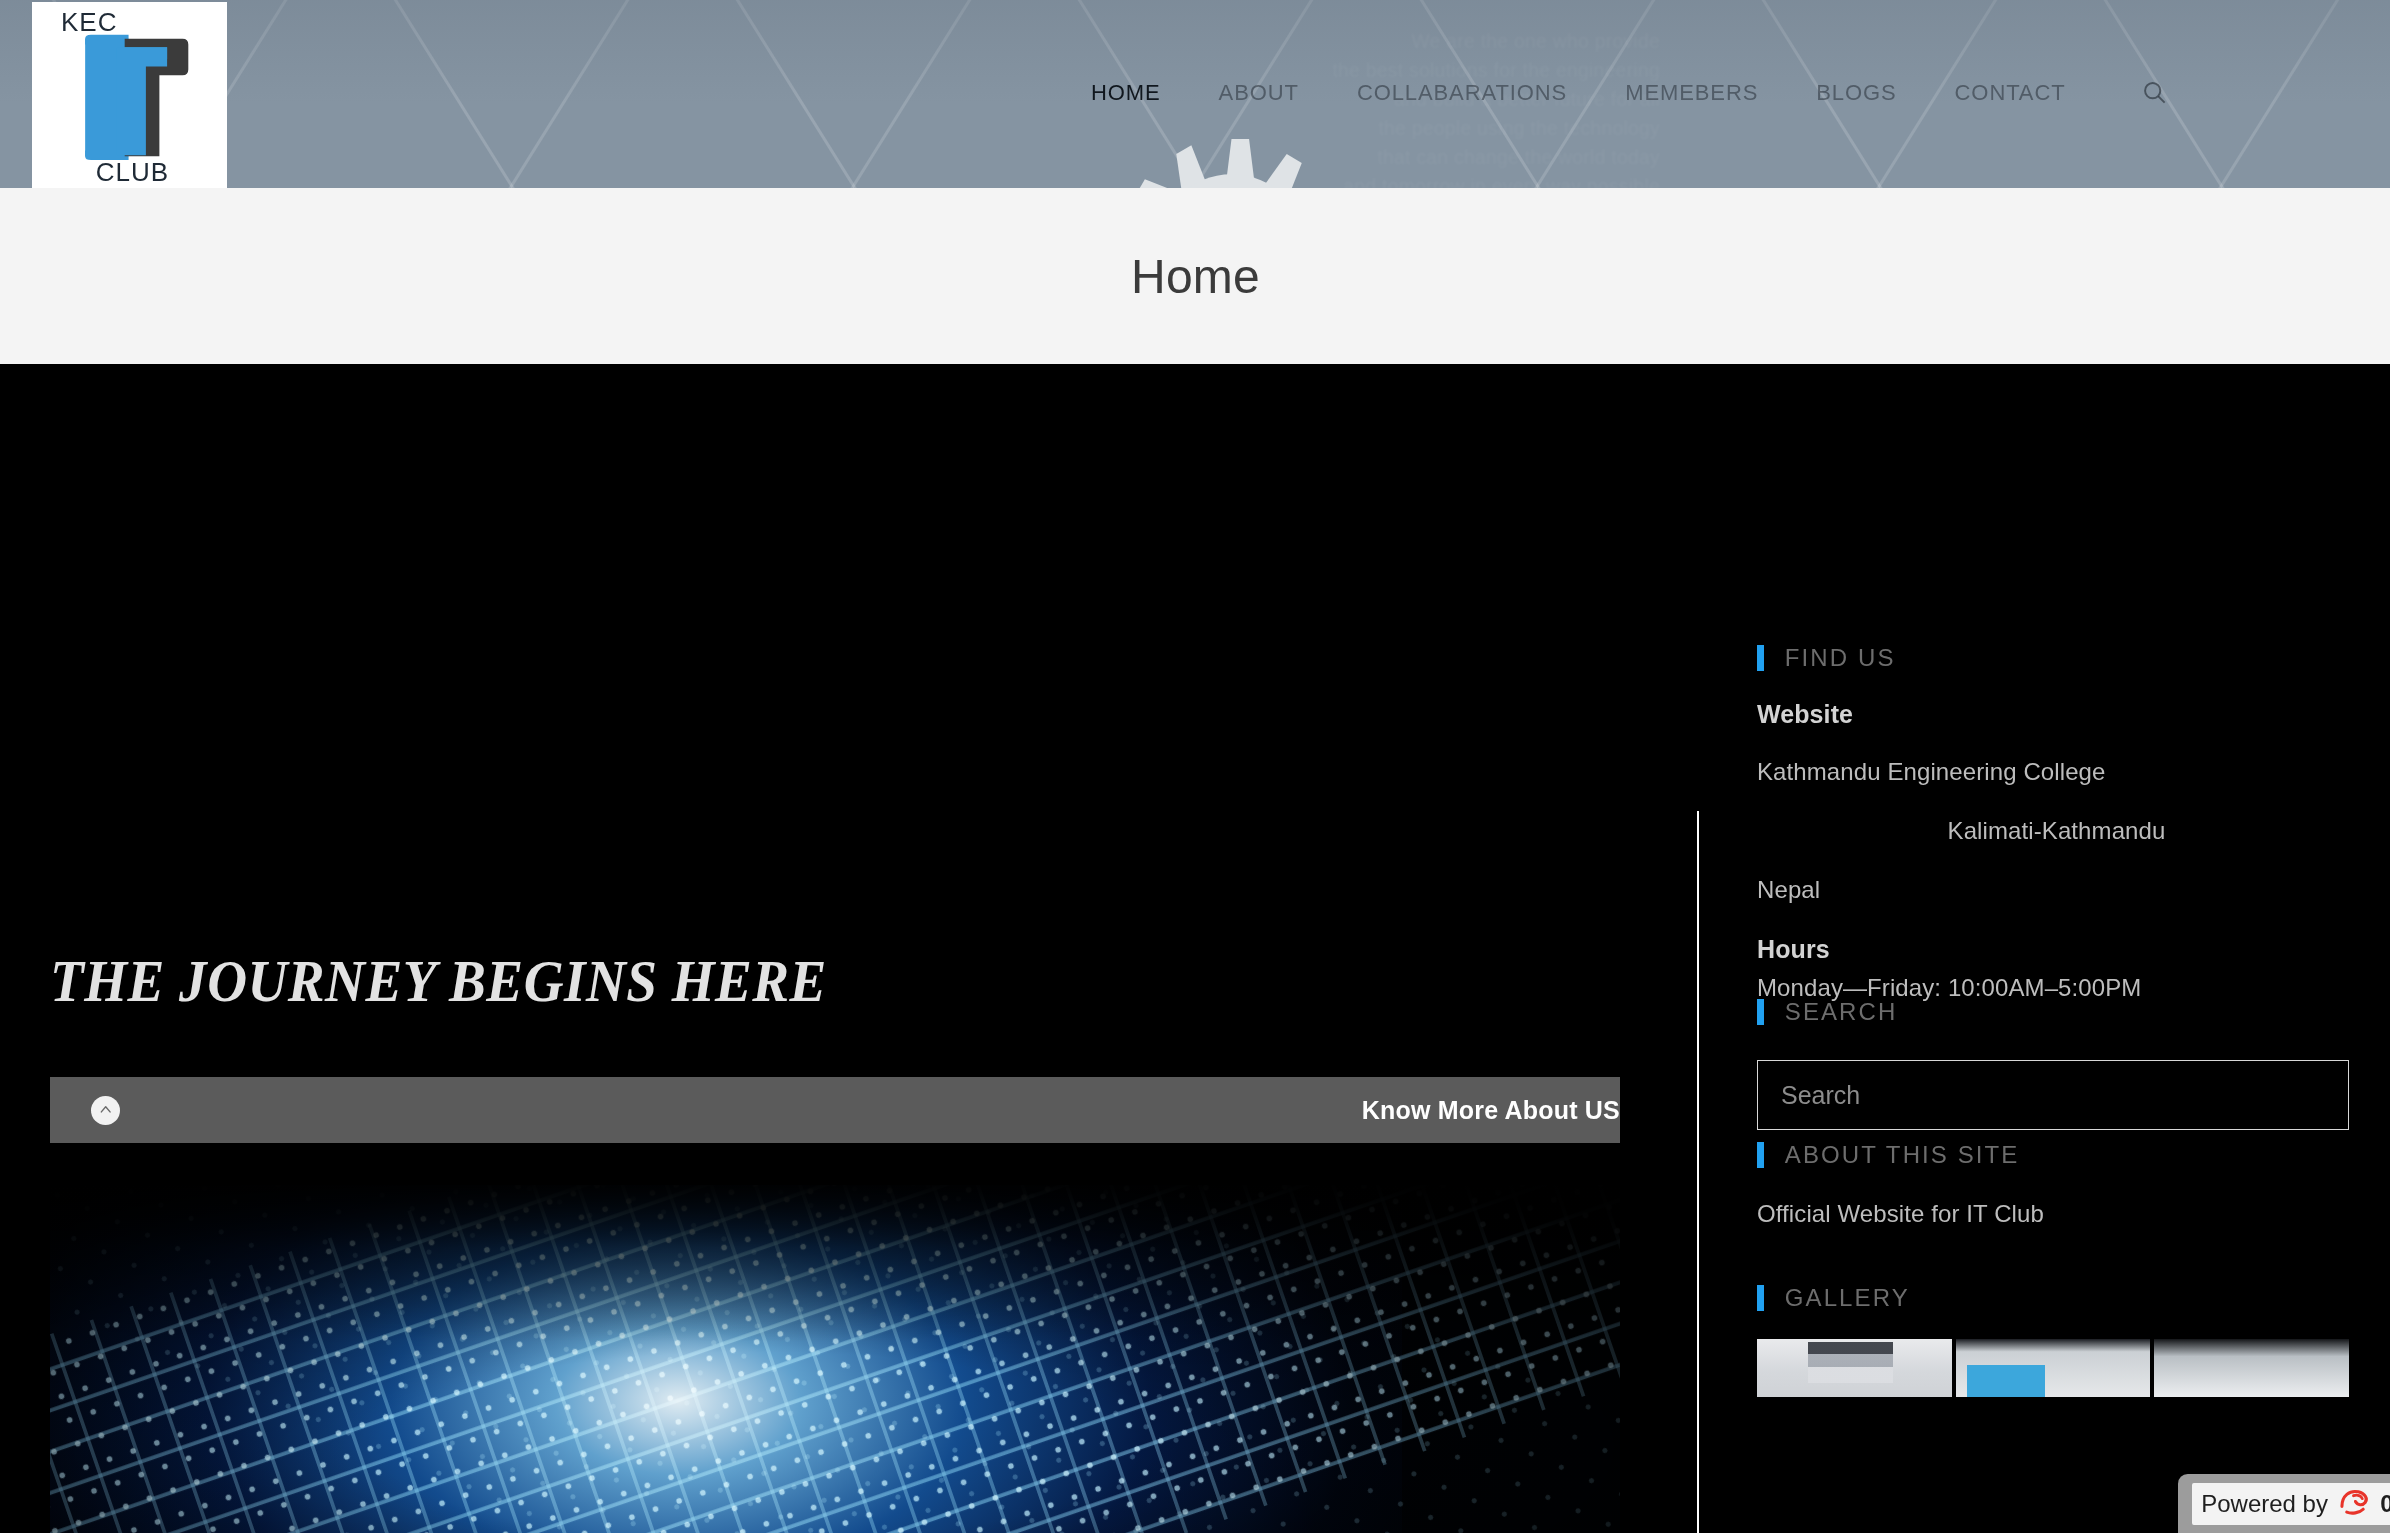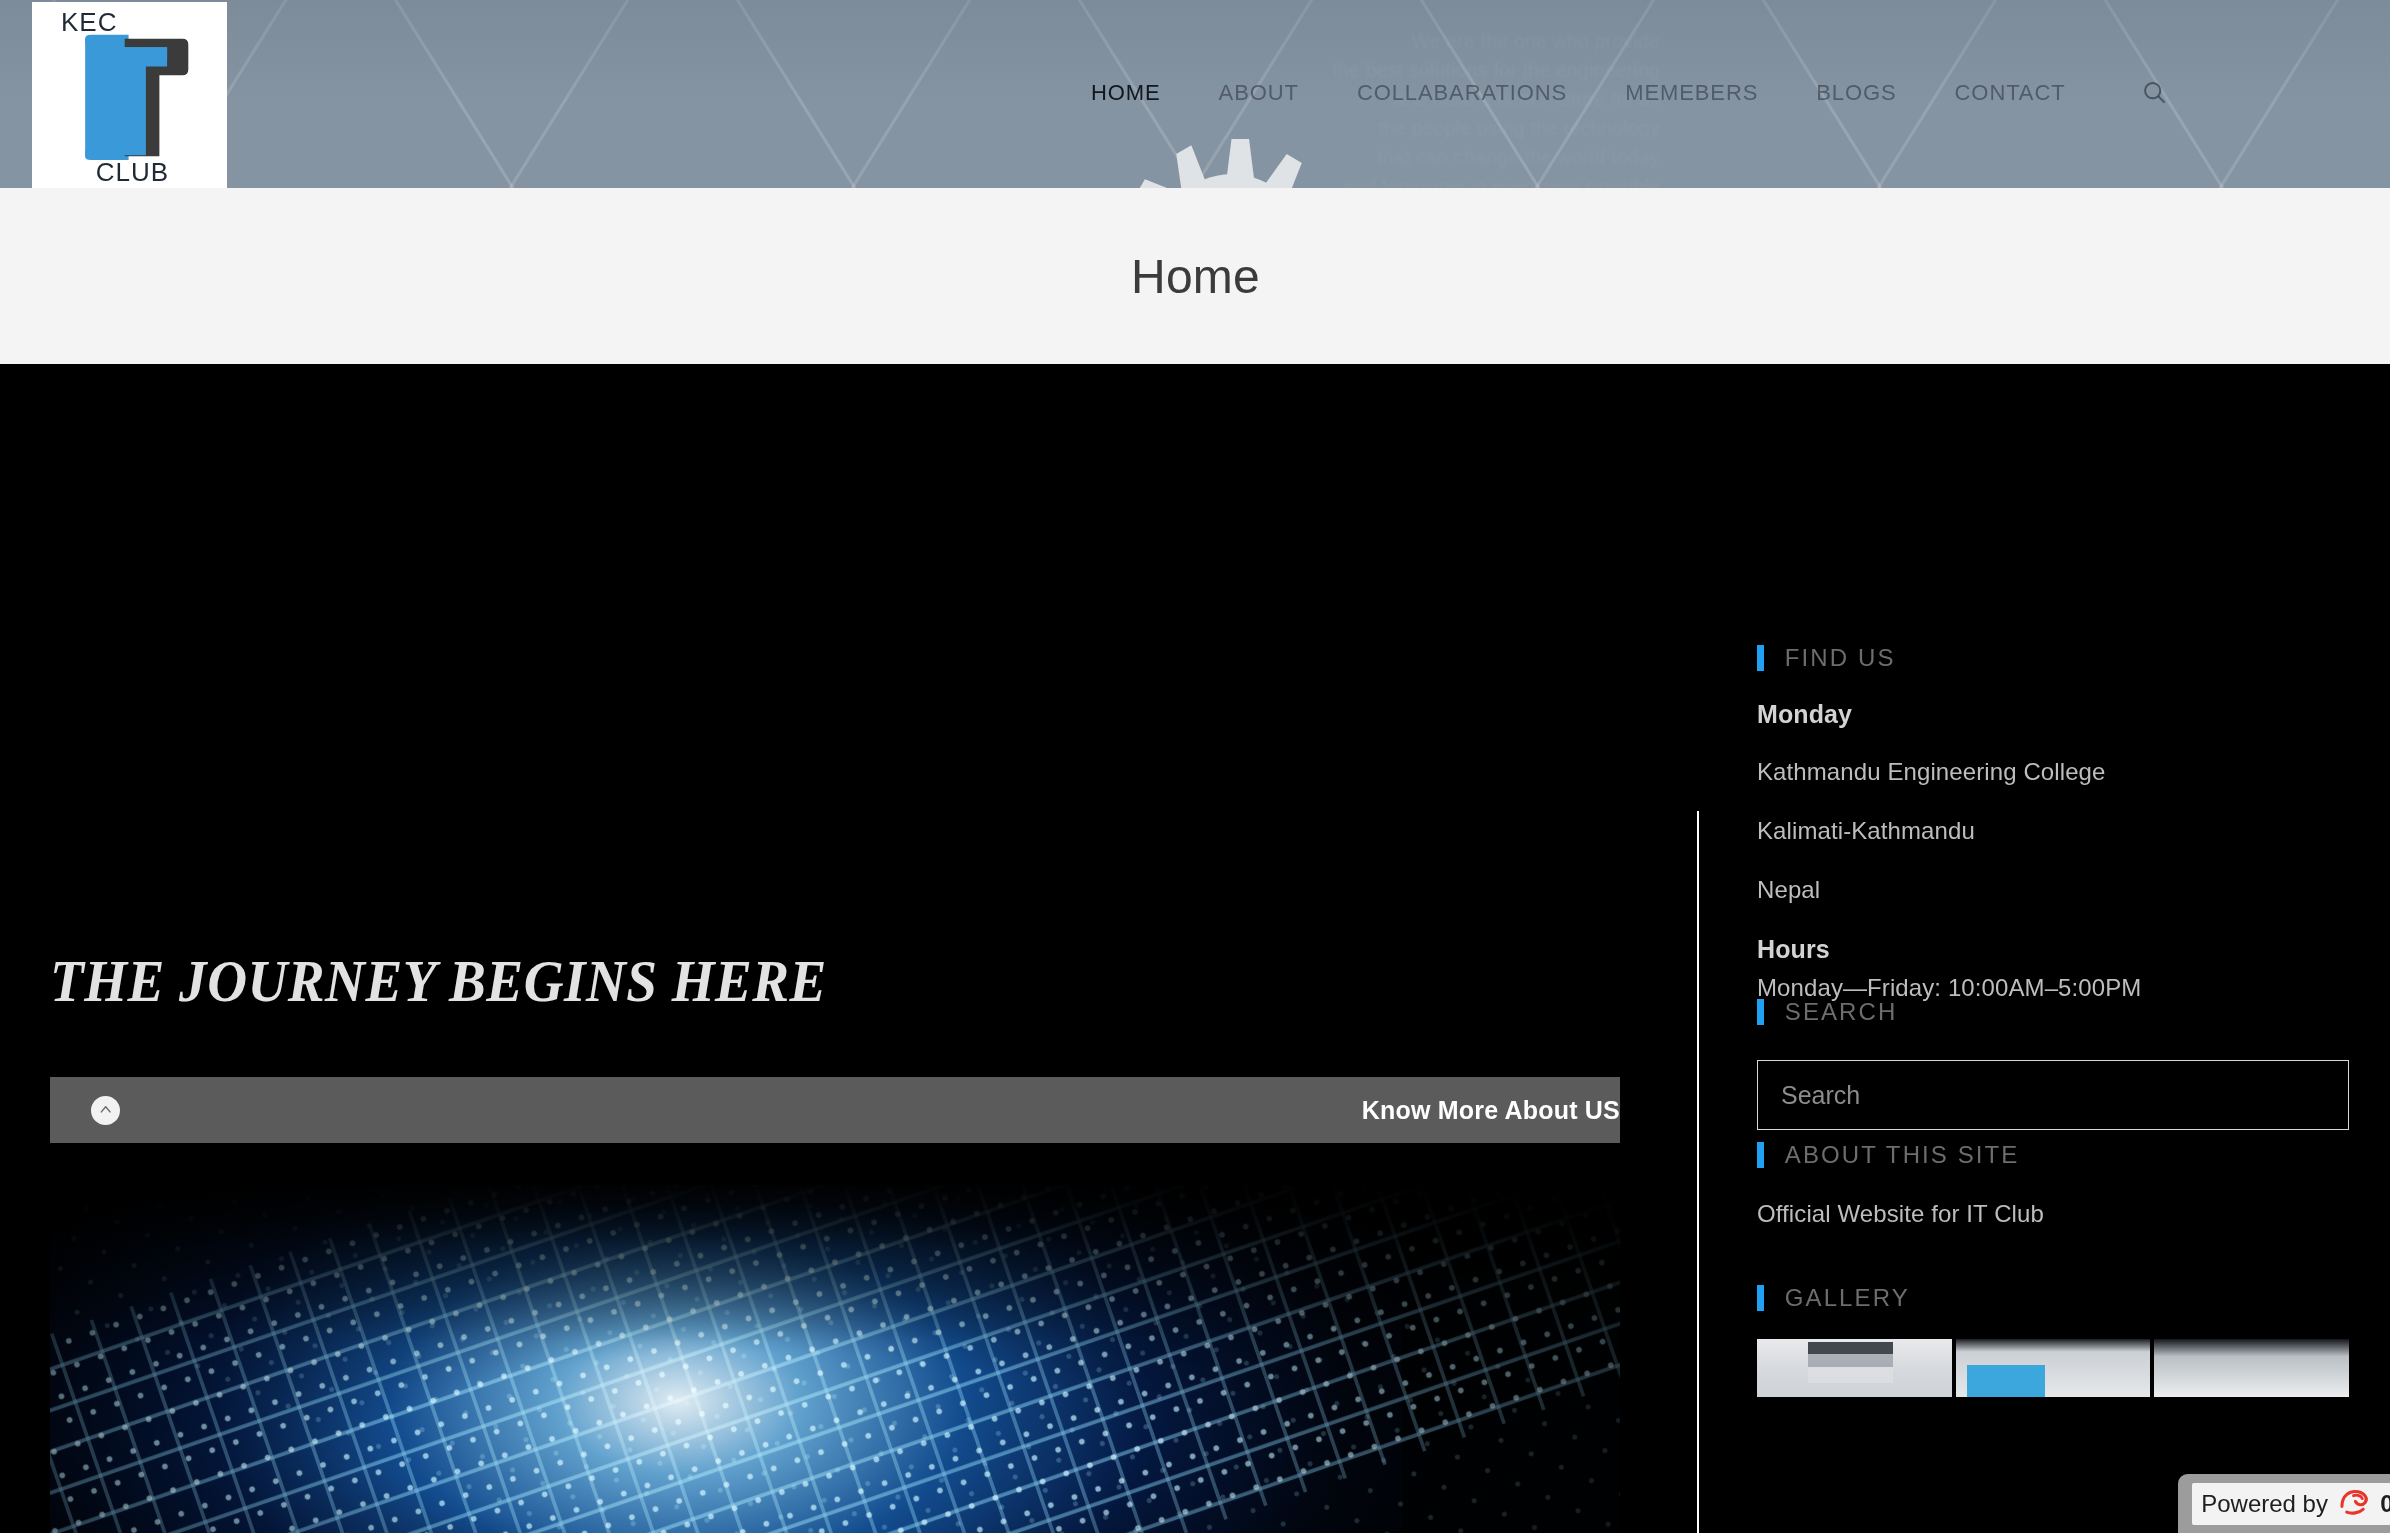--- a/index.html
+++ b/index.html
@@ -499,23 +499,23 @@
       <div class="pcb-dots"></div>
       <div class="pcb-dots2"></div>
       <div class="pcb-vignette"></div>
     </div>
   </div>
 
   <aside class="sidebar">
 
     <section class="widget" style="top:280px;">
       <div class="widget-title">FIND US</div>
-      <div class="addr-label" style="margin-top:28px;">Monday</div>
+      <div class="addr-label" style="margin-top:28px;">Website</div>
       <div class="addr-line" style="margin-top:29px;">Kathmandu Engineering College</div>
-      <div class="addr-line" style="margin-top:31px;">Kalimati-Kathmandu</div>
+      <div class="addr-line" style="margin-top:31px;text-align:center;">Kalimati-Kathmandu</div>
       <div class="addr-line" style="margin-top:31px;">Nepal</div>
       <div class="addr-label" style="margin-top:31px;">Hours</div>
       <div class="hours-line" style="margin-top:9.7px;">Monday—Friday: 10:00AM–5:00PM</div>
     </section>
 
     <section class="widget" style="top:634px;">
       <div class="widget-title">SEARCH</div>
       <input class="search-field" style="margin-top: 34px;" type="text" placeholder="Search">
     </section>
 

